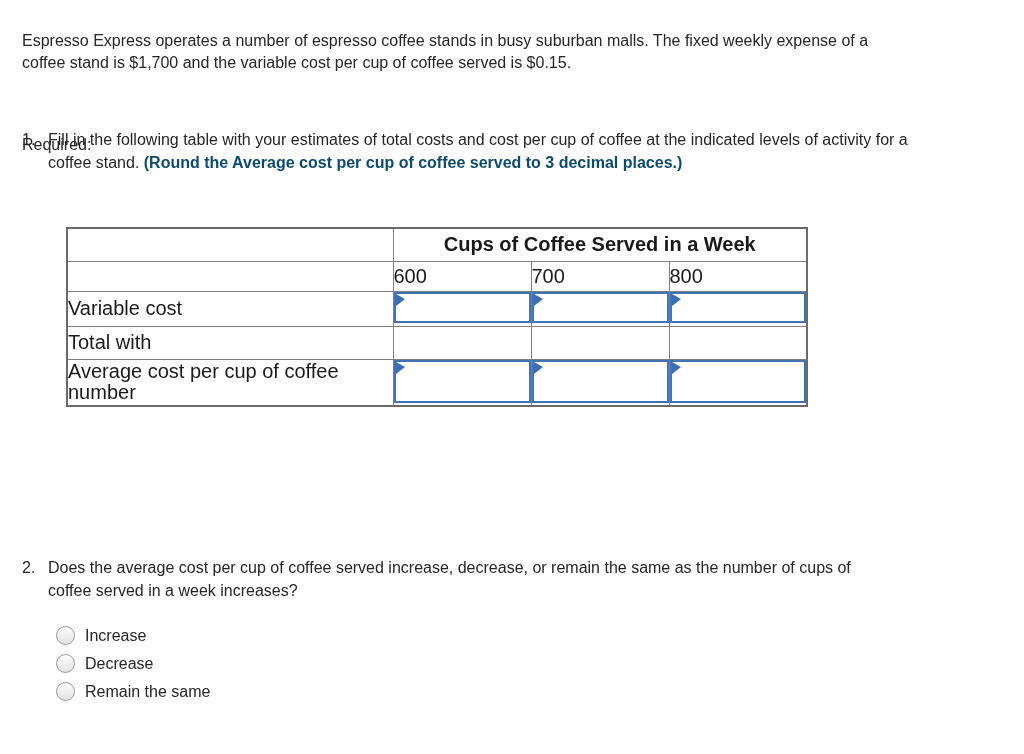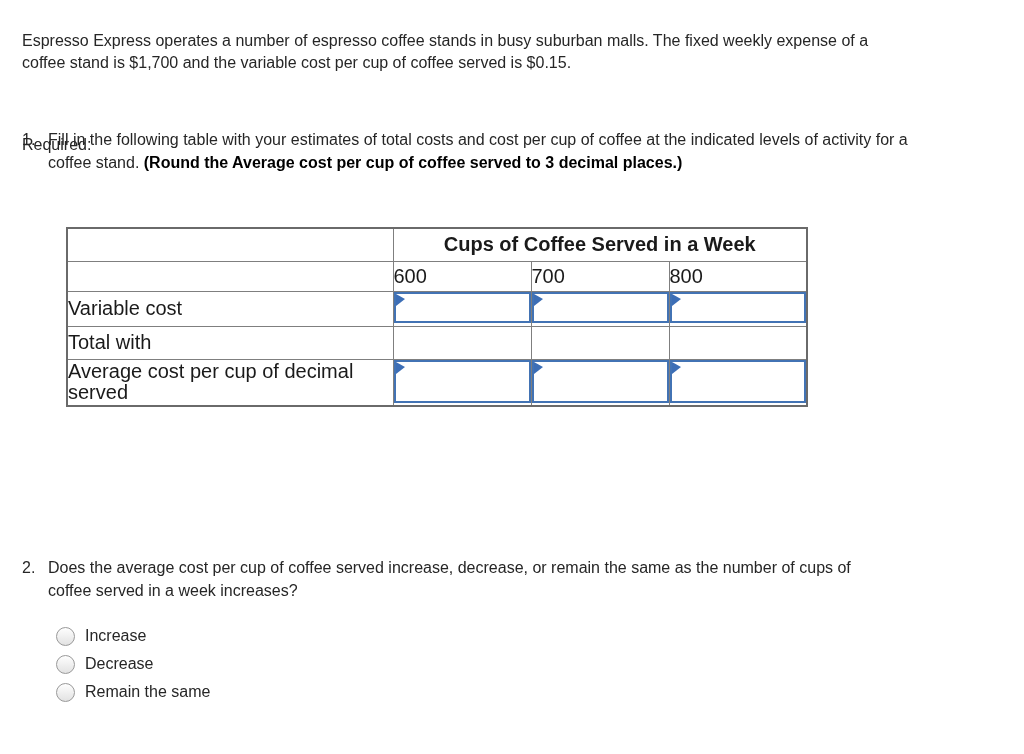--- a/index.html
+++ b/index.html
@@ -11,21 +11,21 @@
   }
   .page{position:relative;width:1024px;height:754px;overflow:hidden;background:#fff;}
 
   
   .intro{position:absolute;left:22px;top:14px;width:850px;line-height:22px;}
   .required{position:absolute;left:22px;top:104px;font-weight:normal;margin-top:32px;}
   .q-item{display:flex;line-height:23px;}
   .q-num{width:26px;flex:none;}
   .q1{position:absolute;left:22px;top:128px;}
   .q1 .q-body{width:900px;}
-  .note{color:#000000;font-weight:bold;margin-top:20px;}
+  .note{color:#0c4a6e;font-weight:bold;margin-top:20px;}
   .q2{position:absolute;left:22px;top:556px;}
   .q2 .q-body{width:810px;}
 
   
   .costs-table{
     position:absolute;left:66px;top:227px;
     border-collapse:collapse;table-layout:fixed;width:740px;
     border:2px solid #6a6a6a;
   }
   .costs-table td,.costs-table th{
@@ -66,21 +66,21 @@
     position:absolute;top:0;left:0;width:0;height:0;
     border-left:9px solid #3c6eb6;
     border-top:5px solid transparent;
     border-bottom:7px solid transparent;
     pointer-events:none;
   }
   .total-cell{border-bottom:5px double #000;}
 
   
   .options{position:absolute;left:56px;top:626px;}
-  .option{display:flex;align-items:flex-end;height:20px;margin-bottom:8px;}
+  .option{display:flex;align-items:flex-start;height:20px;margin-bottom:8px;}
   .radio{
     box-sizing:border-box;width:19px;height:19px;flex:none;
     border:1px solid #999;border-radius:50%;
     background:linear-gradient(#fefefe,#e2e2e2);
     margin-right:10px;cursor:pointer;
   }
   .option-label{line-height:20px;}
 </style>
 </head>
 <body>
@@ -135,21 +135,21 @@
             </div>
           </td>
     </tr>
     <tr class="r-total">
       <td class="label-cell">Total with</td>
       <td class="total-cell"></td>
       <td class="total-cell"></td>
       <td class="total-cell"></td>
     </tr>
     <tr class="r-avg">
-      <td class="label-cell">Average cost per cup of decimal served</td>
+      <td class="label-cell">Average cost per cup of coffee number</td>
       <td class="value-cell">
             <div class="input-box">
               <input type="text" class="cell-input" value="" style="">
               <span class="marker-icon"></span>
             </div>
           </td>
       <td class="value-cell">
             <div class="input-box">
               <input type="text" class="cell-input" value="" style="">
               <span class="marker-icon"></span>

